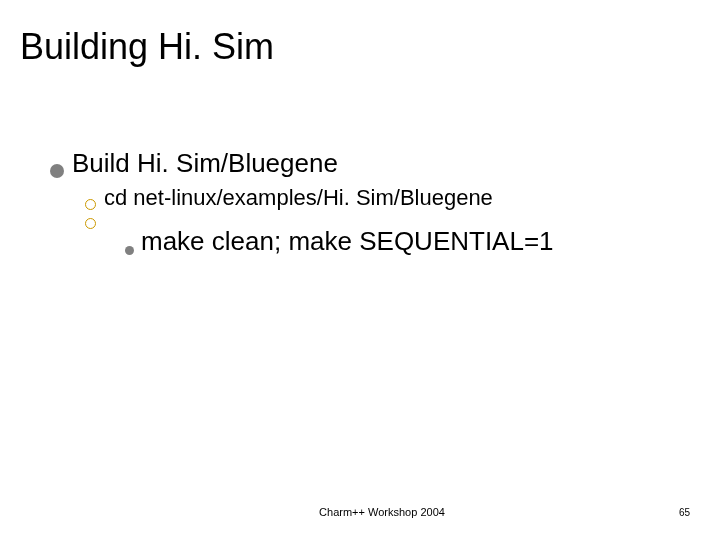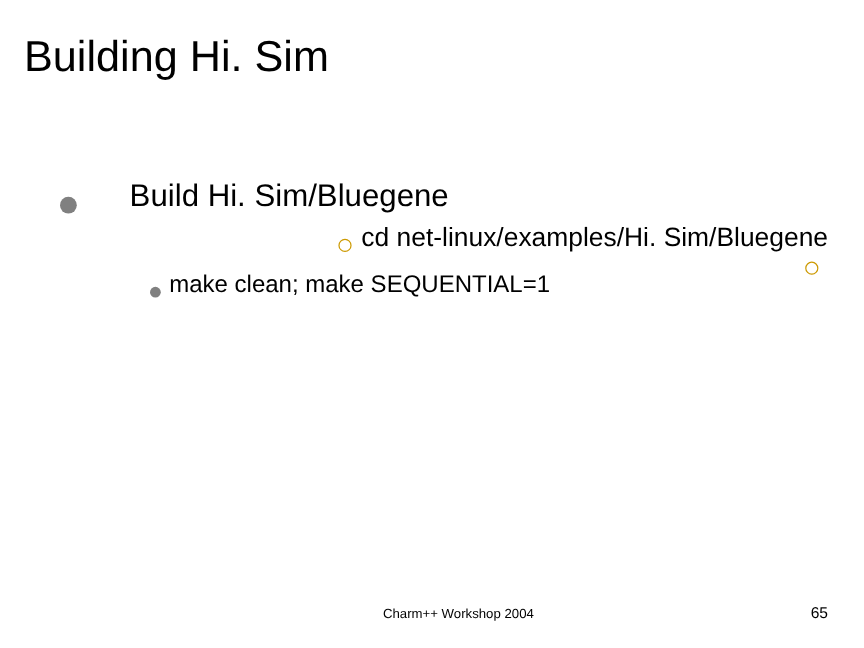--- a/index.html
+++ b/index.html
@@ -1,32 +1,32 @@
 <!DOCTYPE html>
 <html><head>
 <meta charset="utf-8">
 <style>
   * { margin: 0; padding: 0; box-sizing: border-box; }
   html, body { width: 720px; height: 540px; background: #fff; font-family: Arial, Helvetica, sans-serif; color: #000; overflow: hidden; }
   .slide { position: relative; width: 720px; height: 540px; }
   .title { position: absolute; top: 26px; left: 20px; font-size: 36px; font-weight: 400; }
   .body { position: absolute; top: 148px; left: 50px; right: 30px; }
-  .l1 { display: flex; align-items: baseline; margin-bottom: 6px; gap: 36px; }
+  .l1 { display: flex; align-items: baseline; margin-bottom: 6px; }
   .l1 .bullet { width: 14px; height: 14px; border-radius: 50%; background: #808080; flex-shrink: 0; margin-right: 8px; position: relative; top: 6px; }
   .l1 .text { font-size: 26px; }
   .l2group { margin-left: 35px; }
-  .l2 { display: flex; align-items: baseline; margin-bottom: 2px; justify-content: flex-end; }
+  .l2 { display: flex; align-items: baseline; margin-bottom: 2px; }
   .l2 .bullet { width: 11px; height: 11px; border-radius: 50%; border: 1.5px solid #cc9900; flex-shrink: 0; margin-right: 8px; position: relative; top: 5px; }
   .l2 .text { font-size: 22px; }
   .l3group { margin-left: 40px; }
   .l3 { display: flex; align-items: baseline; margin-bottom: 2px; }
   .l3 .bullet { width: 9px; height: 9px; border-radius: 50%; background: #808080; flex-shrink: 0; margin-right: 7px; position: relative; top: 5px; }
-  .l3 .text { font-size: 20px; }
+  .l3 .text { font-size: 26px; }
   .footer-center { position: absolute; bottom: 22px; left: 0; width: 100%; text-align: center; font-size: 11px; color: #000; padding-left: 44px; }
-  .footer-right { position: absolute; bottom: 22px; right: 30px; font-size: 13px; color: #000; }
+  .footer-right { position: absolute; bottom: 22px; right: 30px; font-size: 10px; color: #000; }
 </style>
 </head>
 <body>
 
 <div class="slide">
   <div class="title">Building Hi. Sim</div>
 
   <div class="body">
 
     <div class="l1">

